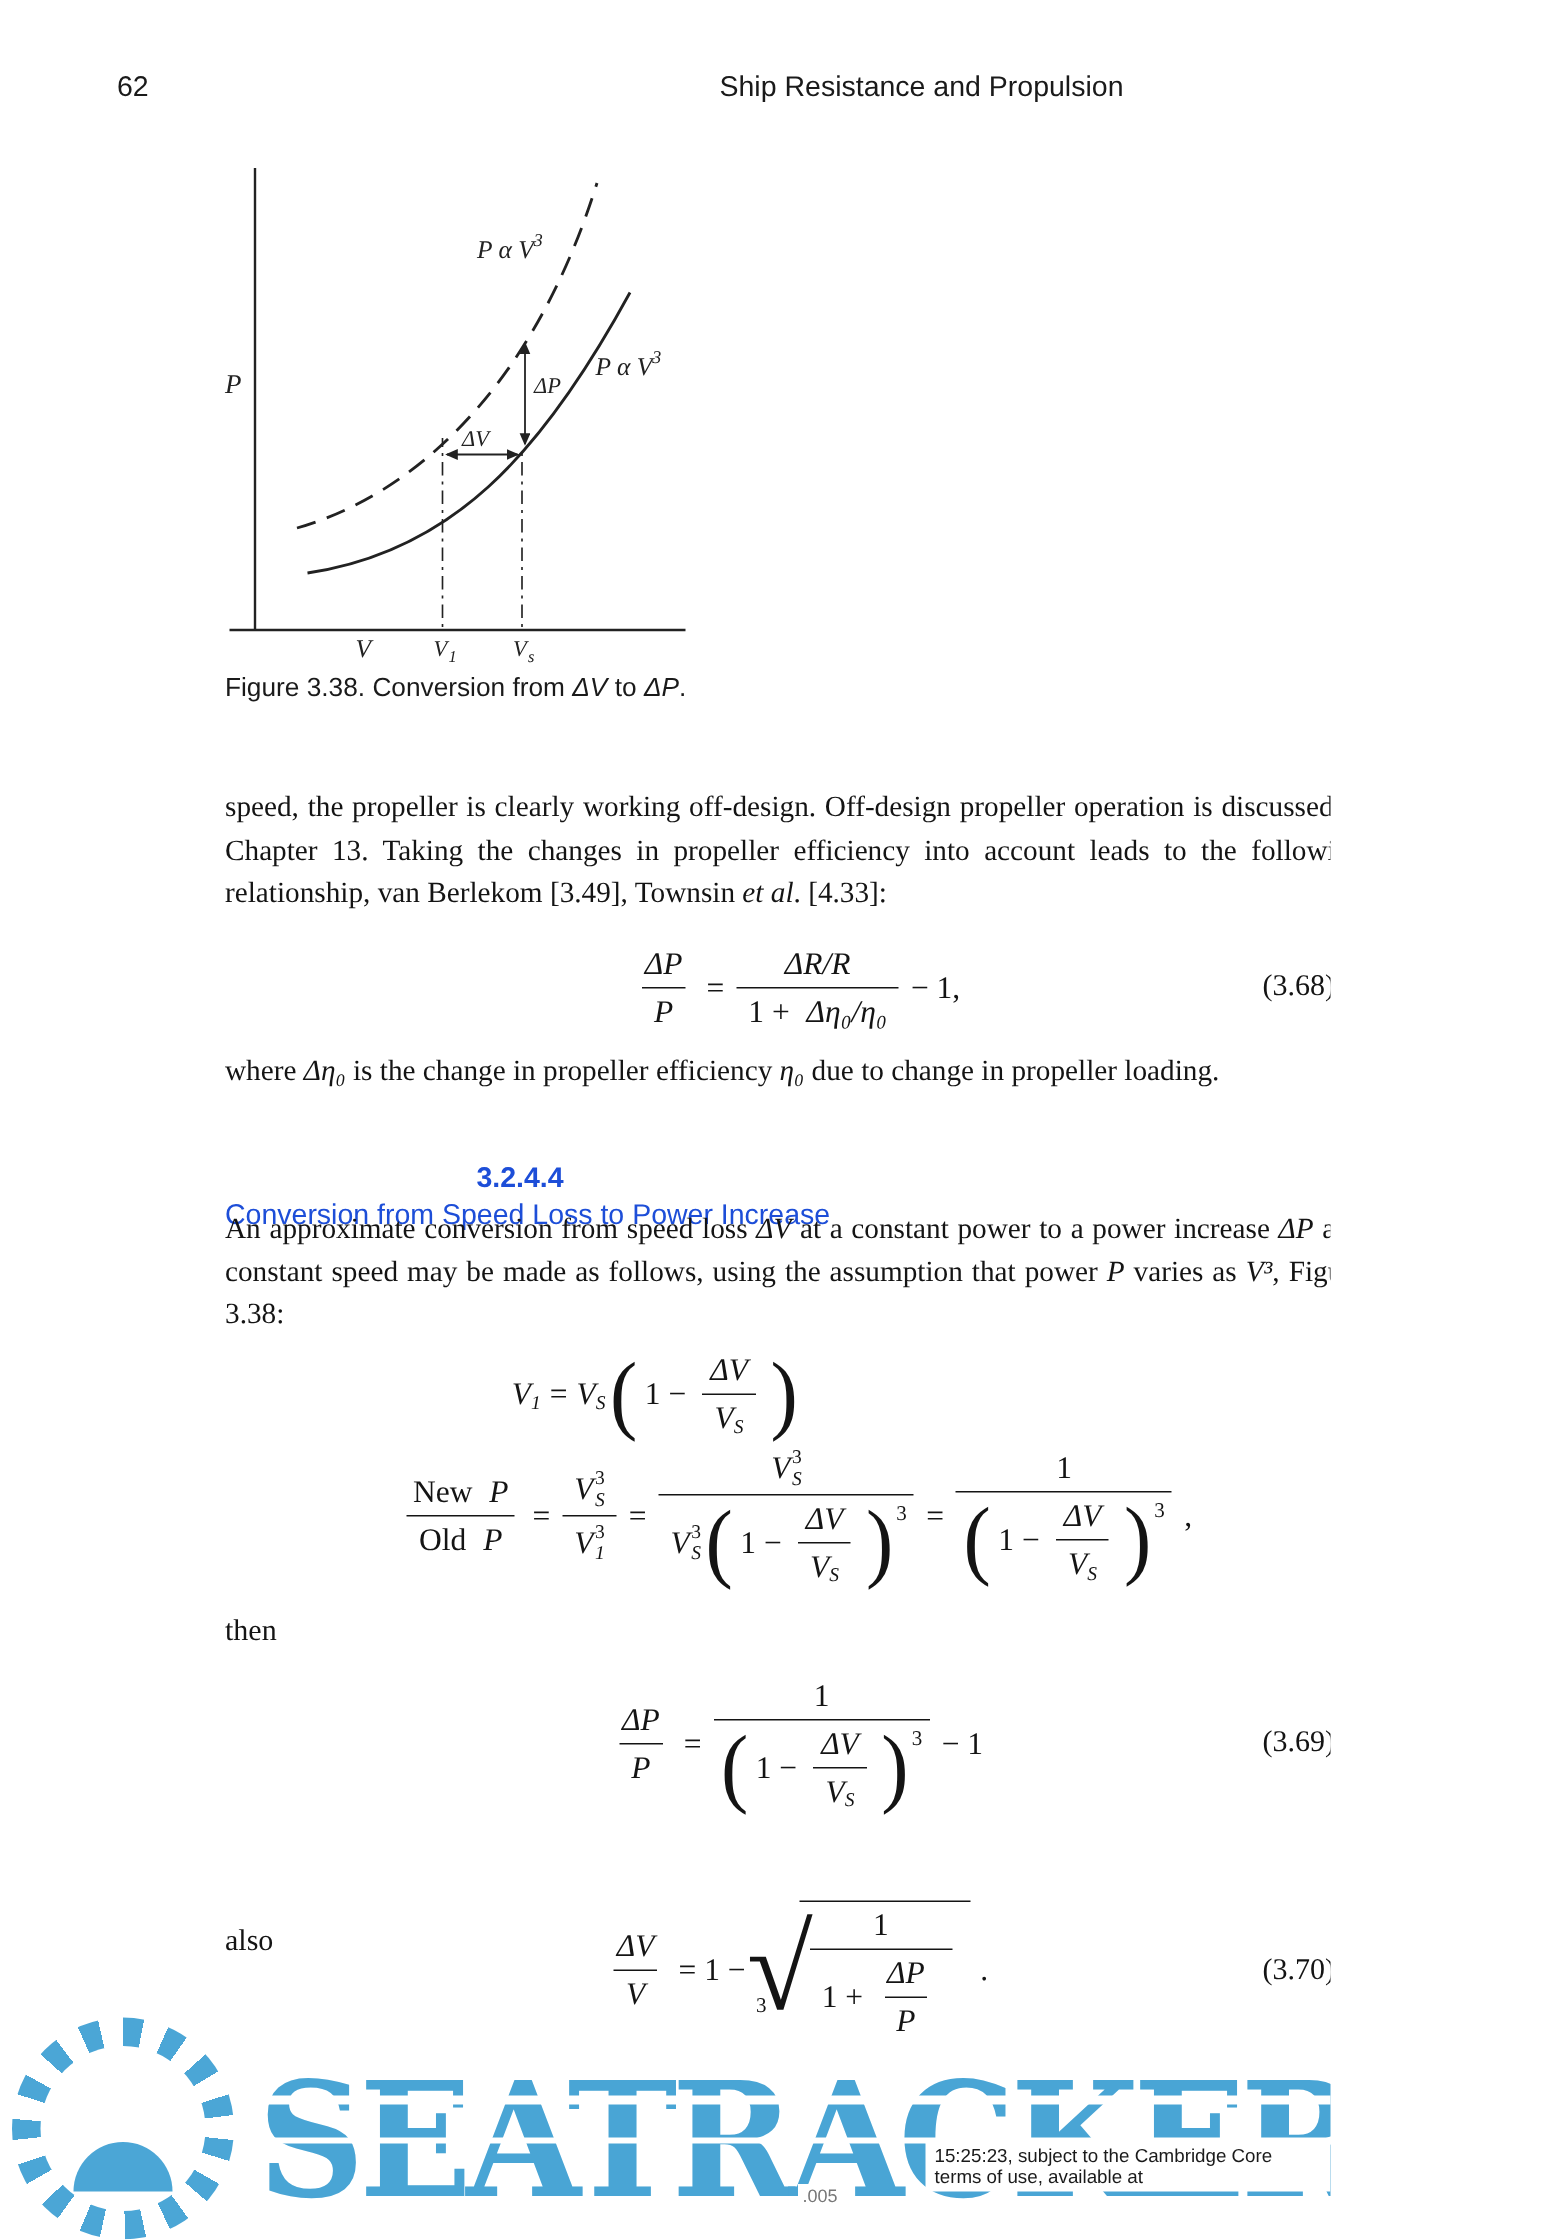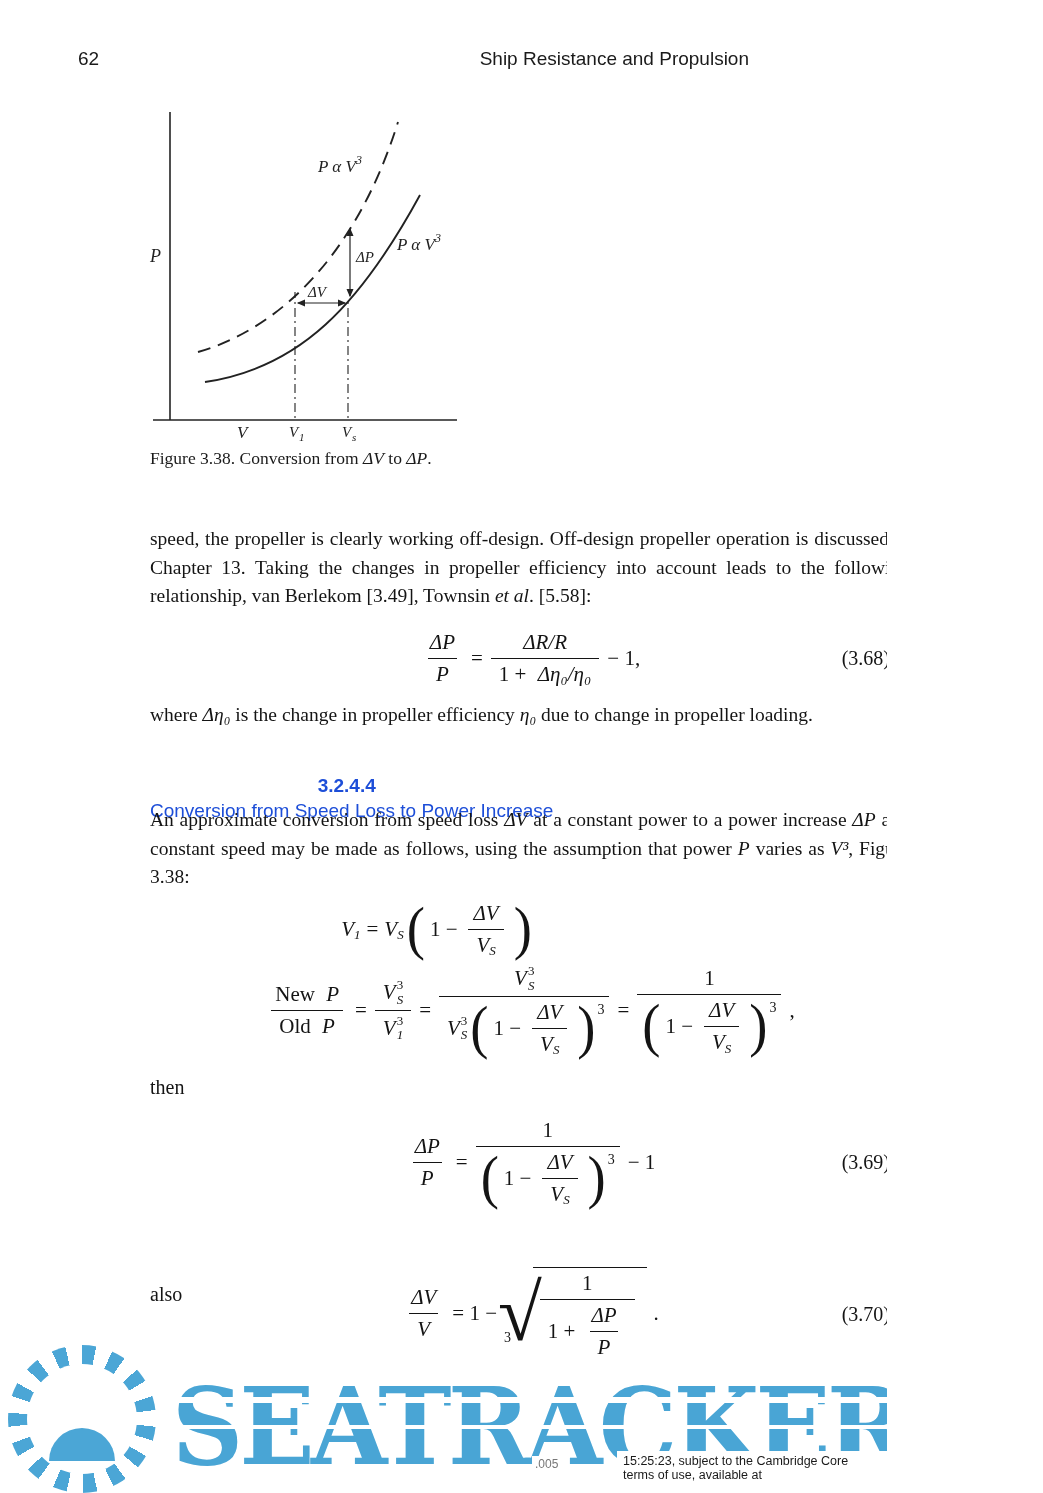--- a/index.html
+++ b/index.html
@@ -8,21 +8,21 @@
 
   
   .pg-header { position:absolute; top:48px; left:78px; right:138px;
                display:flex; justify-content:space-between;
                font-family:"Liberation Sans", sans-serif; font-size:19px; color:#1a1a1a; }
 
   
   .fig-svg { position:absolute; left:140px; top:105px; }
   .fig-label, .fig-axis { font-family:"Liberation Serif", serif; font-style:italic; fill:#222; }
   .fig-caption { position:absolute; left:150px; top:448px;
-                 font-family:Liberation Serif, serif; font-size:17.5px; color:#1a1a1a; }
+                 font-family:Liberation Sans, sans-serif; font-size:17.5px; color:#1a1a1a; }
   .fig-caption .it { font-style:italic; }
 
   
   .body { position:absolute; left:150px; width:760px; margin:0;
           font-size:19.5px; line-height:28.5px; text-align:justify; }
   .body .it { font-style:italic; }
   #p1 { top:525px; }
   #p2 { top:701px; text-align:left; }
   #p3 { top:806px; }
   .connector { position:absolute; left:150px; font-size:20px; }
@@ -78,21 +78,21 @@
   .wm-stripe.s2 { top:83px; height:4px; }
   .wm-sun { position:absolute; left:8px; top:3px; width:148px; height:148px; border-radius:50%;
             background:repeating-conic-gradient(#4ba6d6 0deg 11deg, #ffffff 11deg 24deg); }
   .wm-sun::before { content:""; position:absolute; inset:19px; border-radius:50%; background:#fff; }
   .wm-sun::after { content:""; position:absolute; left:50%; top:56%; width:66px; height:33px;
                    transform:translateX(-50%); background:#4ba6d6; border-radius:66px 66px 0 0; }
 
   
   .footer-notice { position:absolute; top:1427px; left:617px; z-index:5;
                    background:#ffffff; padding:3px 6px;
-                   font-family:"Liberation Sans", sans-serif; font-size:12.5px; color:#1a1a1a;margin-top:24px; }
+                   font-family:"Liberation Sans", sans-serif; font-size:12.5px; color:#1a1a1a; }
   .doi { position:absolute; top:1456px; left:532px; z-index:5; background:#ffffff;
          padding:1px 3px; font-family:"Liberation Sans", sans-serif; font-size:12px; color:#777; }
 </style>
 </head>
 <body>
 
 <div class="page">
 
   <div class="pg-header">
     <span>62</span>
@@ -120,21 +120,21 @@
     <text class="fig-axis" x="342" y="437" font-size="15">V</text>
     <text class="fig-axis" x="352" y="441" font-size="11">s</text>
     <text class="fig-label" x="318" y="172" font-size="17"><tspan>P α V</tspan><tspan dy="-8" font-size="12">3</tspan></text>
     <text class="fig-label" x="397" y="250" font-size="17"><tspan>P α V</tspan><tspan dy="-8" font-size="12">3</tspan></text>
     <text class="fig-label" x="356" y="262" font-size="15">ΔP</text>
     <text class="fig-label" x="308" y="297" font-size="15">ΔV</text>
   </svg>
 
   <div class="fig-caption"><span>Figure 3.38. </span><span>Conversion from </span><span class="it">ΔV</span><span> to </span><span class="it">ΔP</span><span>.</span></div>
 
-  <p class="body" id="p1"><span>speed, the propeller is clearly working off-design. Off-design propeller operation is discussed in Chapter 13. Taking the changes in propeller efficiency into account leads to the following relationship, van Berlekom [3.49], Townsin </span><span class="it">et al</span><span>. [5.58]:</span></p>
+  <p class="body" id="p1"><span>speed, the propeller is clearly working off-design. Off-design propeller operation is discussed in Chapter 13. Taking the changes in propeller efficiency into account leads to the following relationship, van Berlekom [3.49], Townsin </span><span class="it">et al</span><span>. [4.33]:</span></p>
 
   <div class="eqrow" id="eq368">
     <div class="eq">
         <span class="frac">
           <span class="num">
             <span class="mit tok">ΔP</span>
           </span>
           <span class="den">
             <span class="mit tok">P</span>
           </span>

